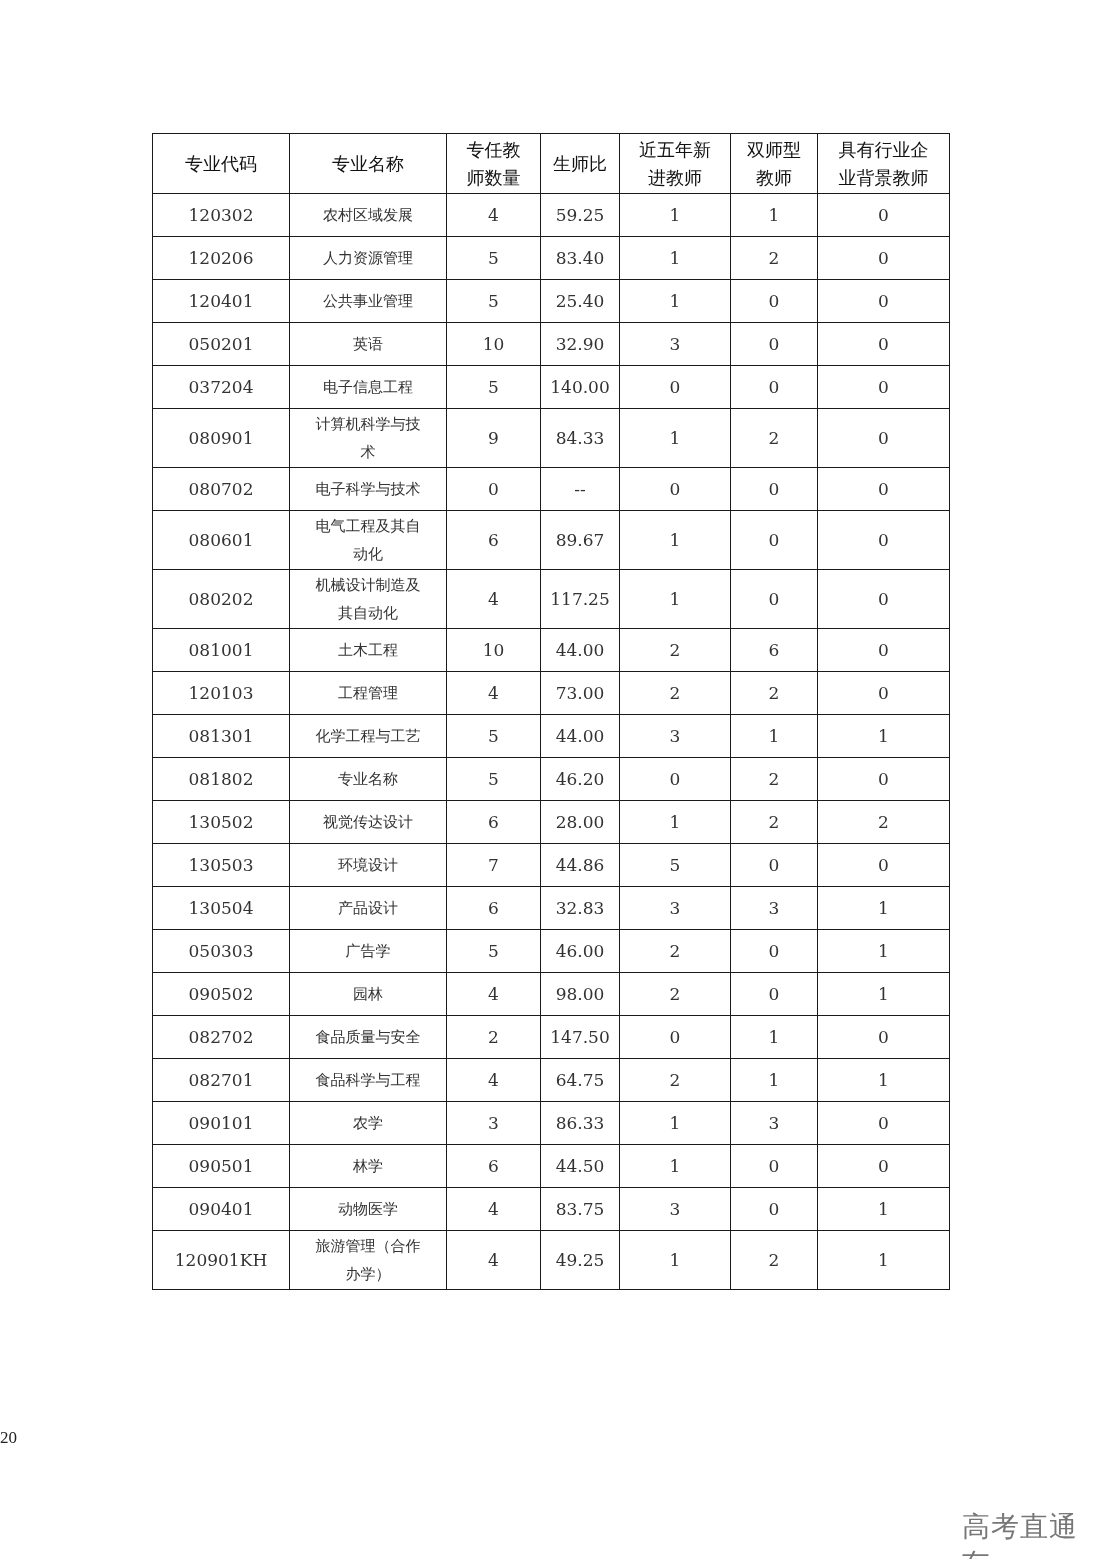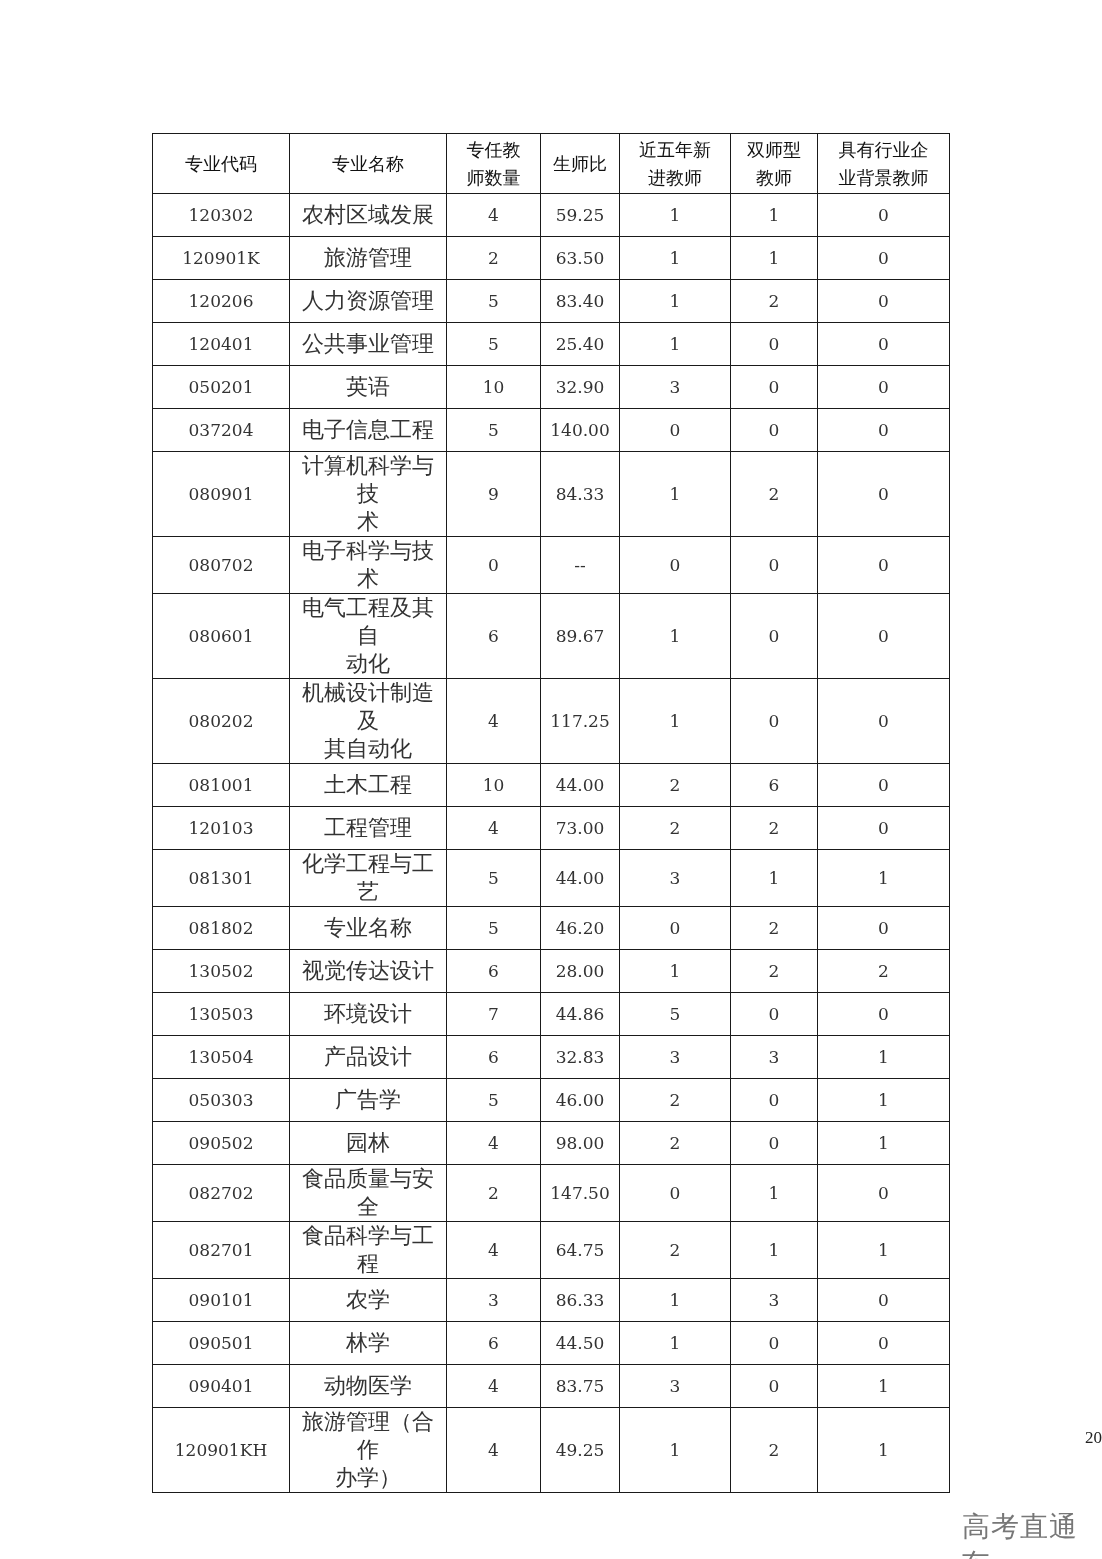--- a/index.html
+++ b/index.html
@@ -12,23 +12,23 @@
   }
   table.data td, table.data th {
     border: 1.5px solid #1a1a1a; text-align: center; vertical-align: middle;
     padding: 0 4px; line-height: 28px; box-sizing: border-box;
   }
   table.data th {
     font-family: "DejaVu Sans", "Liberation Sans", sans-serif; font-weight: normal;
     font-size: 18px; color: #111; height: 60px; line-height: 28px;
   }
   table.data td { font-size: 17px; height: 43px; color: #333; }
-  table.data td.name { font-size: 22px; }
+  table.data td.name { font-size: 15px; }
   table.data tr.tall td { height: 59px; }
-  .page-number { position: absolute; left: 0; width: 1102px; top: 1428px; text-align: right;
+  .page-number { position: absolute; left: 0; width: 1102px; top: 1428px; text-align: left;
                  font-family: "Liberation Serif", serif; font-size: 17px; color: #222; }
   .watermark { position: absolute; left: 962px; top: 1508px; font-family: "DejaVu Sans", "Liberation Sans", sans-serif;
                font-size: 28px; color: #777; letter-spacing: 1px; }
 </style>
 </head>
 <body>
 
 <div class="page">
   <table class="data">
     <colgroup>
@@ -75,31 +75,20 @@
           <td class="name">
             <div>农村区域发展</div>
           </td>
           <td>4</td>
           <td>59.25</td>
           <td>1</td>
           <td>1</td>
           <td>0</td>
         </tr>
         <tr>
-          <td>120901K</td>
-          <td class="name">
-            <div>旅游管理</div>
-          </td>
-          <td>2</td>
-          <td>63.50</td>
-          <td>1</td>
-          <td>1</td>
-          <td>0</td>
-        </tr>
-        <tr>
           <td>120206</td>
           <td class="name">
             <div>人力资源管理</div>
           </td>
           <td>5</td>
           <td>83.40</td>
           <td>1</td>
           <td>2</td>
           <td>0</td>
         </tr>

